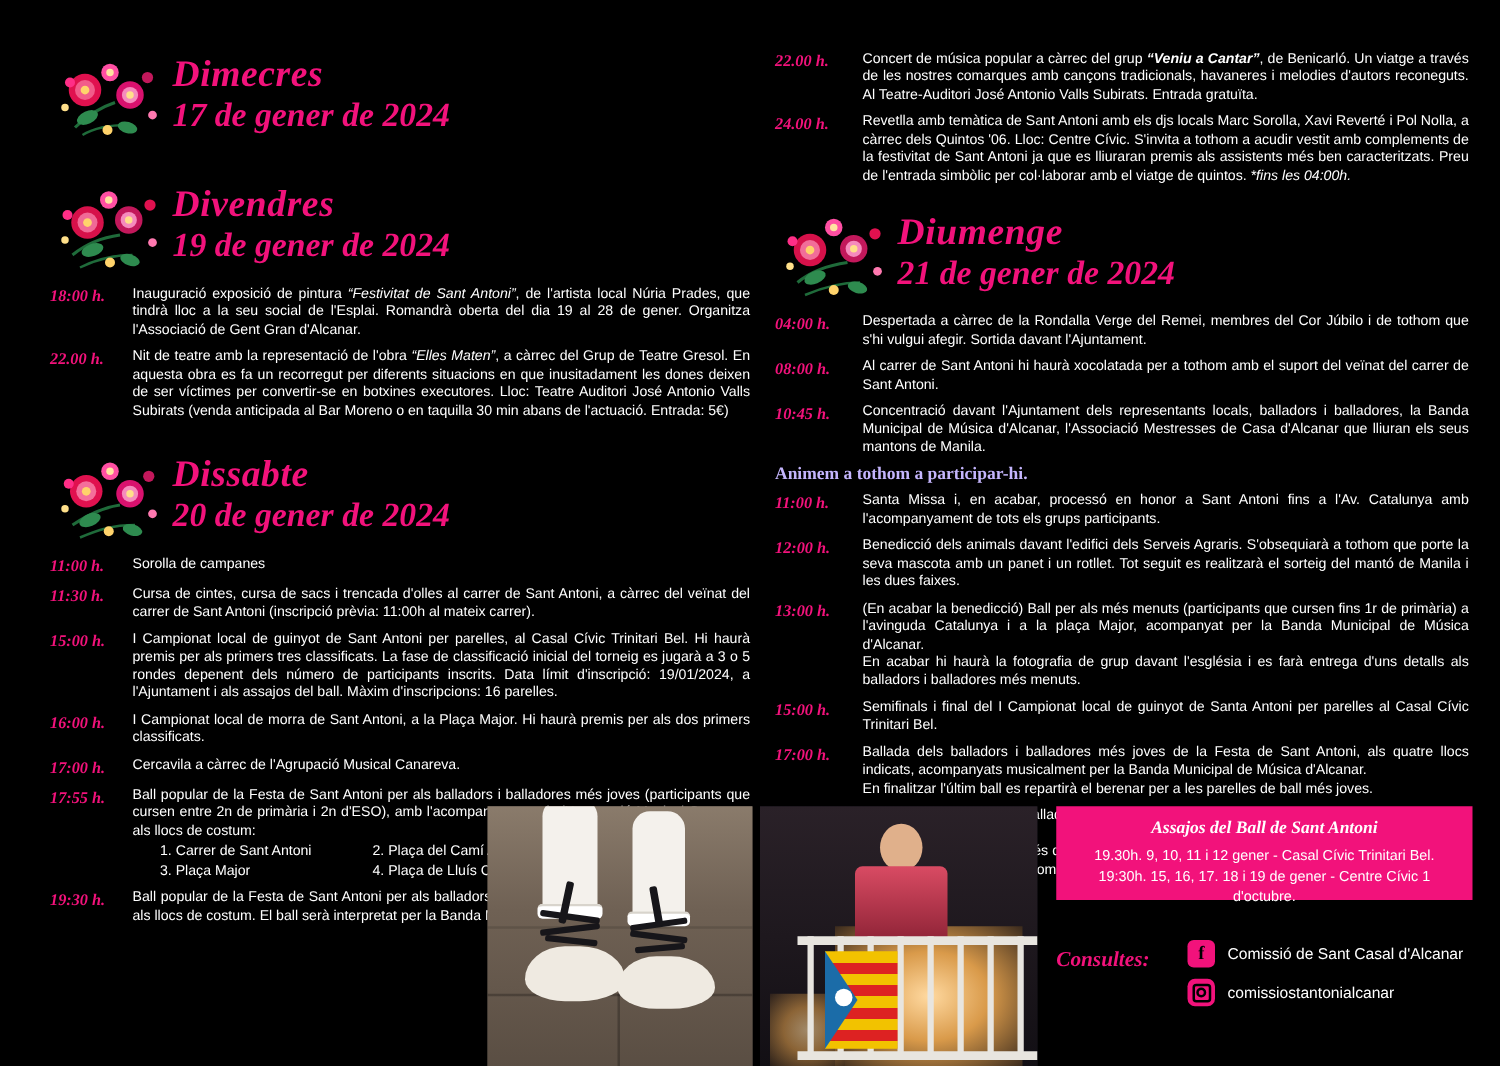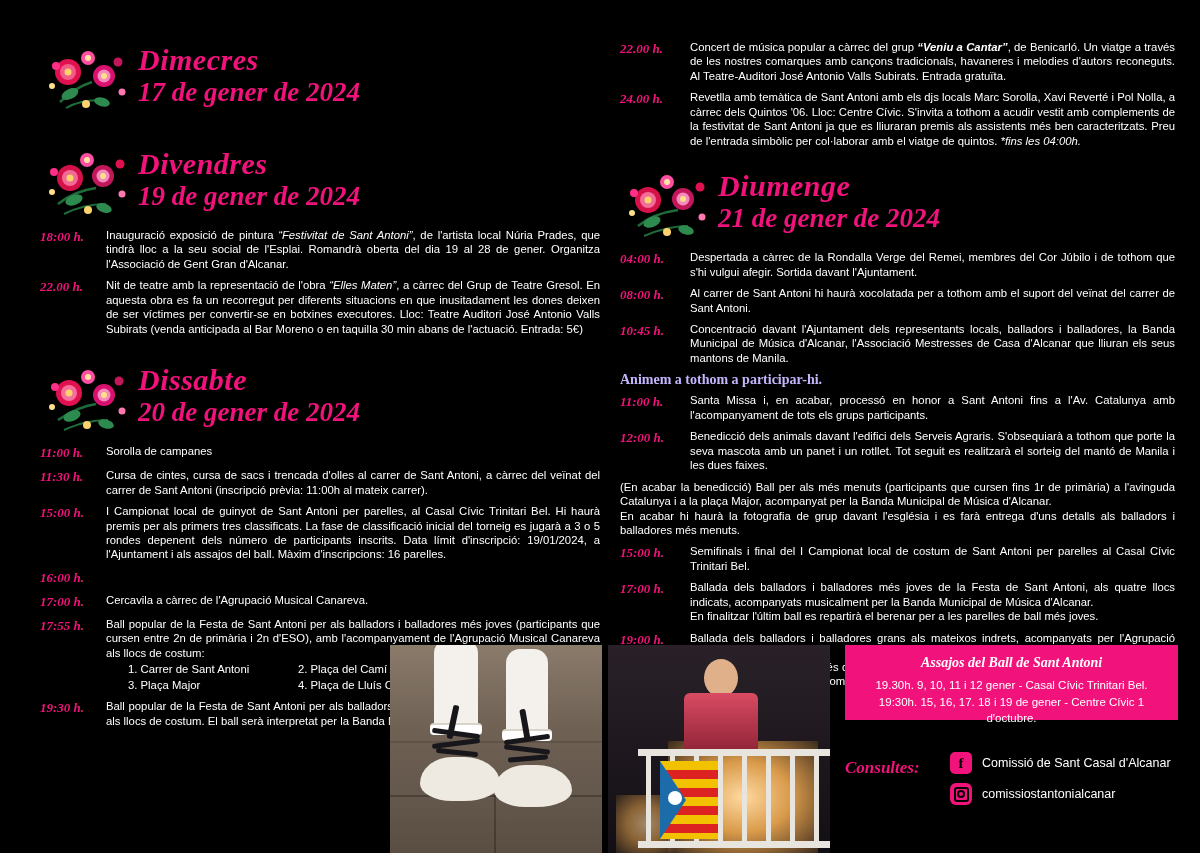--- a/index.html
+++ b/index.html
@@ -297,20 +297,23 @@
 
         <div class="entry">
           <div class="time">15:00 h.</div>
           <div class="desc">
             I Campionat local de guinyot de Sant Antoni per parelles, al Casal Cívic Trinitari Bel. Hi haurà premis per als primers tres classificats. La fase de classificació inicial del torneig es jugarà a 3 o 5 rondes depenent dels número de participants inscrits. Data límit d'inscripció: 19/01/2024, a l'Ajuntament i als assajos del ball. Màxim d'inscripcions: 16 parelles.
           </div>
         </div>
 
         <div class="entry">
           <div class="time">16:00 h.</div>
+          <div class="desc">
+            I Campionat local de morra de Sant Antoni, a la Plaça Major. Hi haurà premis per als dos primers classificats.
+          </div>
         </div>
 
         <div class="entry">
           <div class="time">17:00 h.</div>
           <div class="desc">
             Cercavila a càrrec de l'Agrupació Musical Canareva.
           </div>
         </div>
 
         <div class="entry">
@@ -420,30 +423,31 @@
         </div>
 
         <div class="entry">
           <div class="time time-wide">12:00 h.</div>
           <div class="desc">
             Benedicció dels animals davant l'edifici dels Serveis Agraris. S'obsequiarà a tothom que porte la seva mascota amb un panet i un rotllet.  Tot seguit es realitzarà el sorteig del mantó de Manila i les dues faixes.
           </div>
         </div>
 
         <div class="entry">
+          <div class="time time-wide">13:00 h.</div>
           <div class="desc">
             (En acabar la benedicció) Ball per als més menuts (participants que cursen fins 1r de primària) a l'avinguda Catalunya i a la plaça Major, acompanyat per la Banda Municipal de Música d'Alcanar.
             <div>En acabar hi haurà la fotografia de grup davant l'església i es farà entrega d'uns detalls als balladors i balladores més menuts.</div>
           </div>
         </div>
 
         <div class="entry">
           <div class="time time-wide">15:00 h.</div>
           <div class="desc">
-            Semifinals i final del I Campionat local de costum de Sant Antoni per parelles al Casal Cívic Trinitari Bel.
+            Semifinals i final del I Campionat local de guinyot de Santa Antoni per parelles al Casal Cívic Trinitari Bel.
           </div>
         </div>
 
         <div class="entry">
           <div class="time time-wide">17:00 h.</div>
           <div class="desc">
             Ballada dels balladors i balladores més joves de la Festa de Sant Antoni, als quatre llocs indicats, acompanyats musicalment per la Banda Municipal de Música d'Alcanar.
             <div>En finalitzar l'últim ball es repartirà el berenar per a les parelles de ball més joves.</div>
           </div>
         </div>

